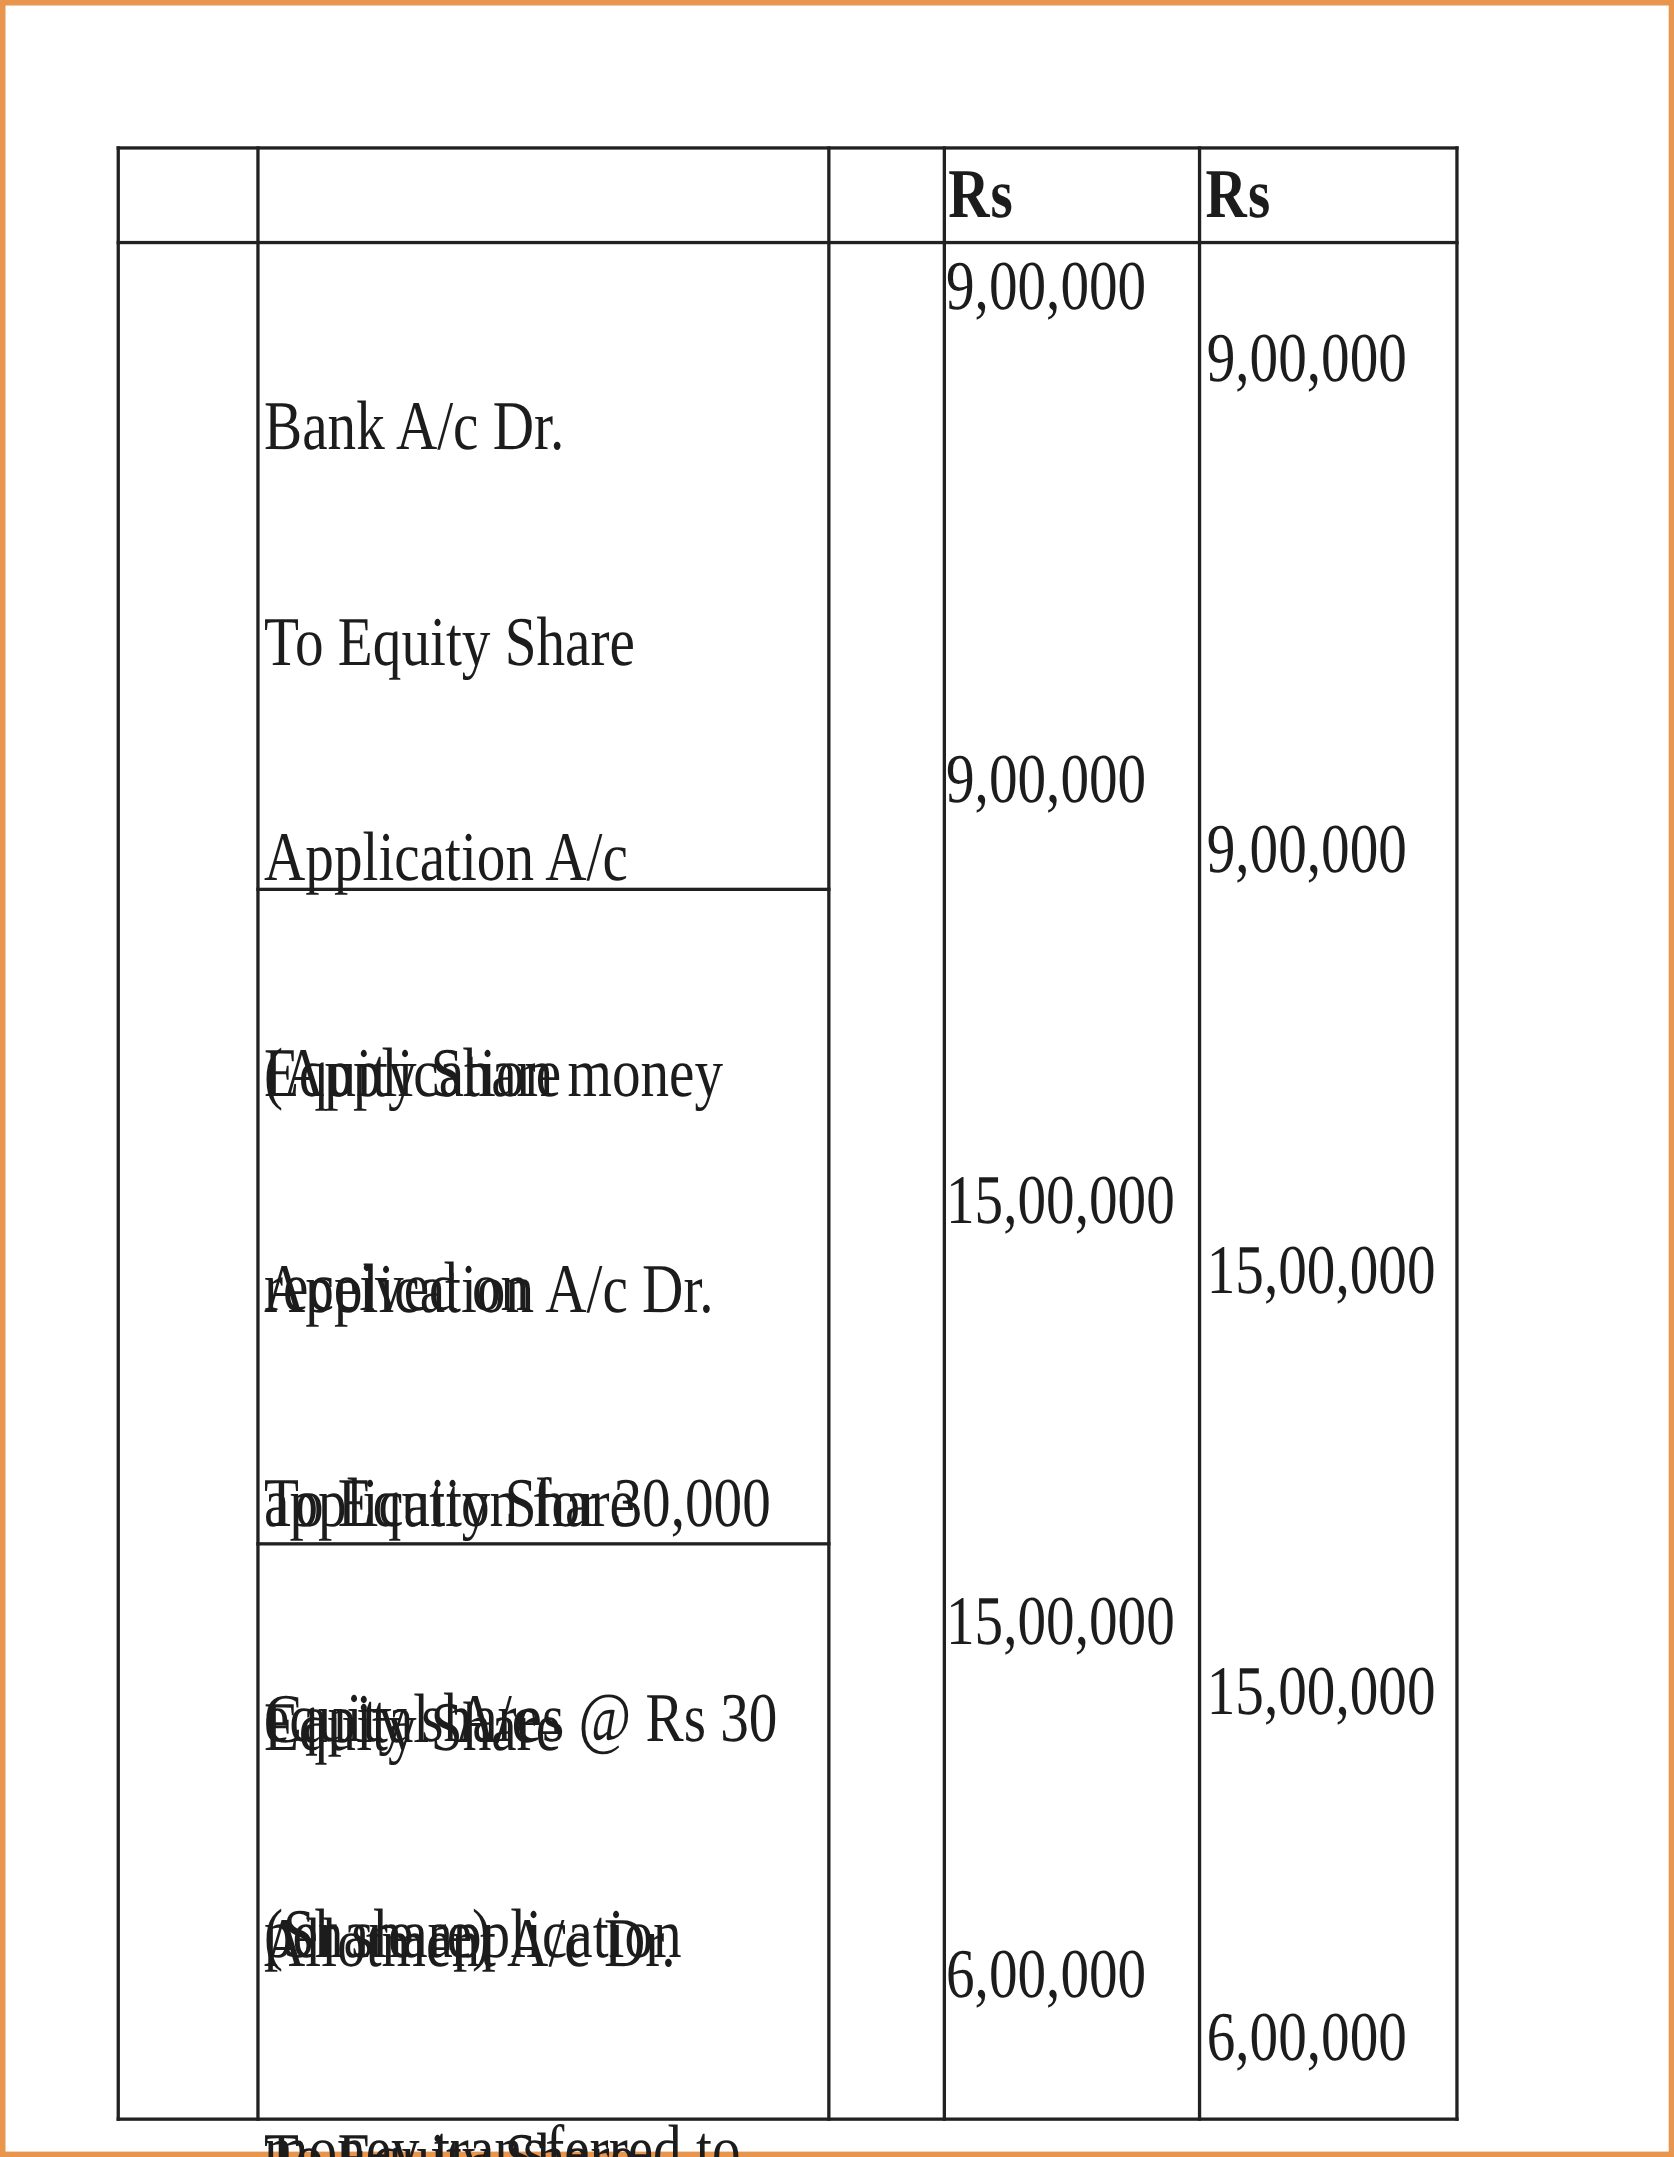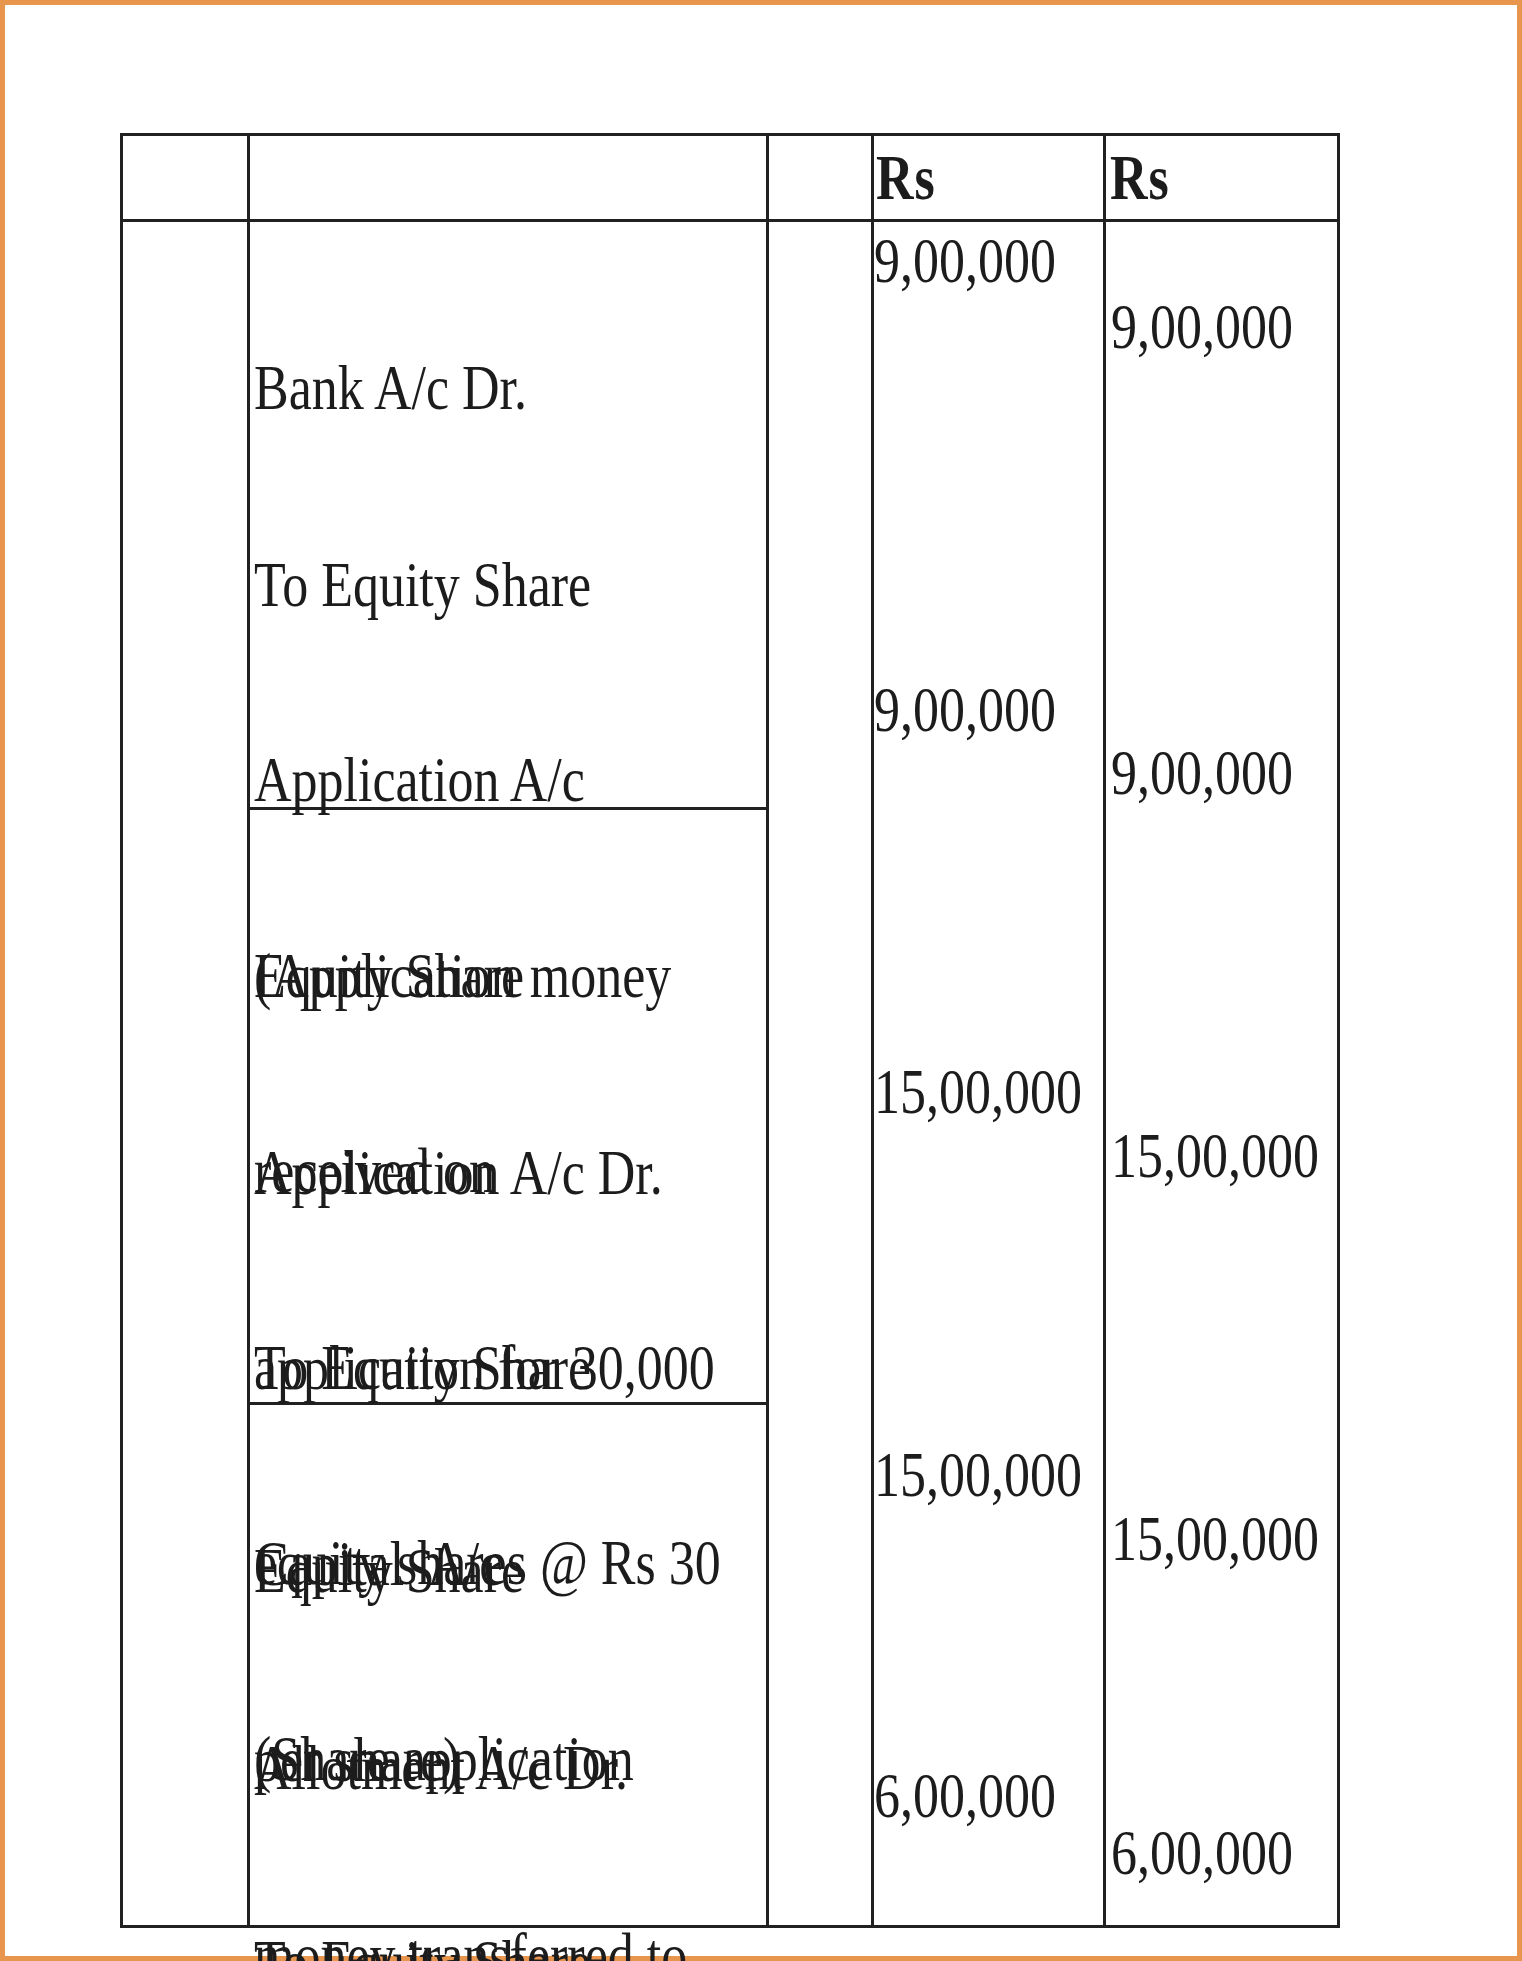--- a/index.html
+++ b/index.html
@@ -13,21 +13,21 @@
   .page-frame {
     position: absolute;
     left: 0; top: 0;
     width: 1512px;
     height: 1951px;
     border: 5px solid #E8954E;
     box-sizing: content-box;
   }
   .journal-table {
     position: absolute;
-    left: 120px;
+    left: 106px;
     top: 133px;
     width: 1220px;
     height: 1795px;
   }
   .tline {
     position: absolute;
     background: #212121;
   }
   .txt {
     position: absolute;

